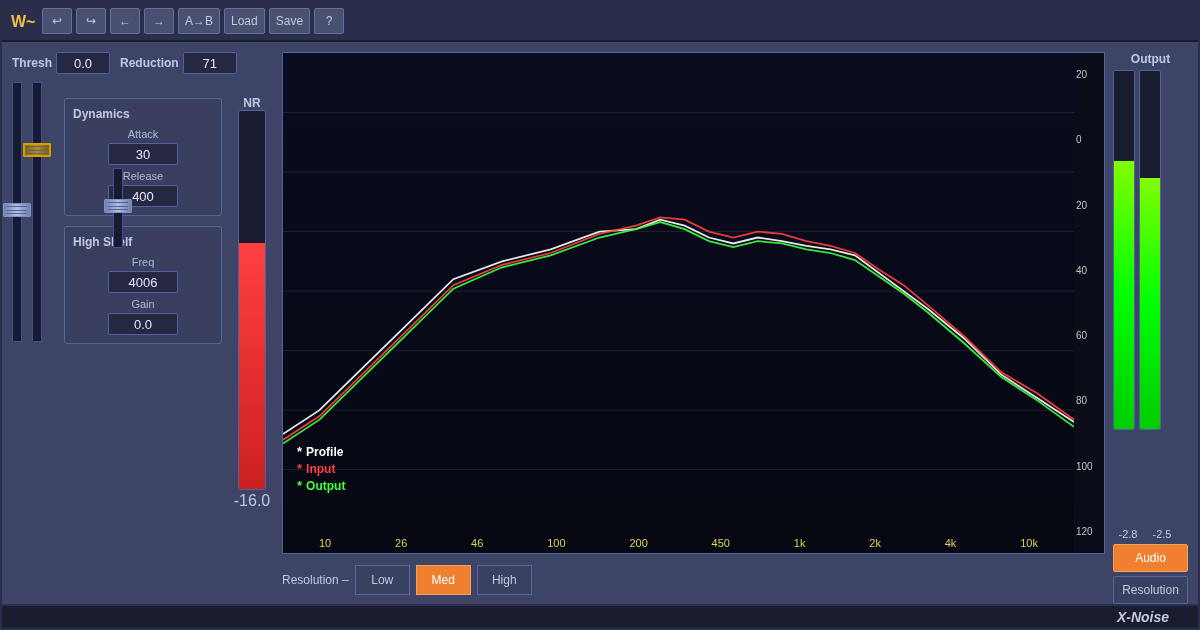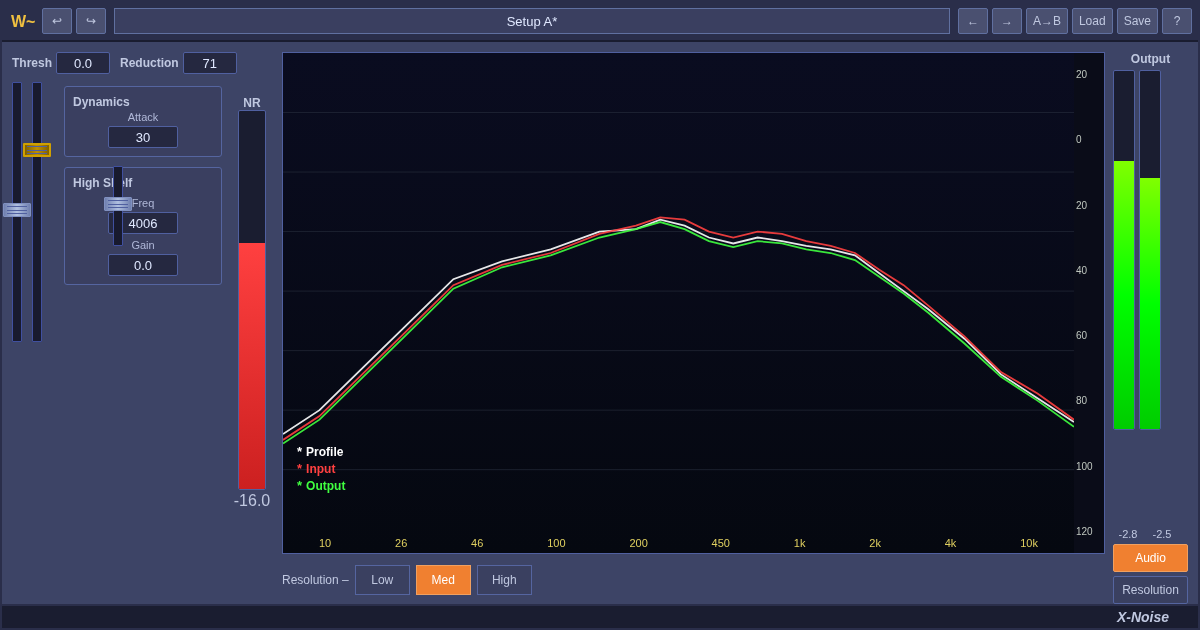--- a/index.html
+++ b/index.html
@@ -103,21 +103,22 @@
 
     
     .dynamics-box {
       background: #3a3f60;
       border: 1px solid #5565a0;
       border-radius: 3px;
       padding: 8px;
       display: flex;
       flex-direction: column;
       align-items: center;
-      margin-top: 4px;
+      gap: 5px;
+      margin-top: 16px;
     }
 
     .section-title {
       color: #c0c8e0;
       font-size: 12px;
       font-weight: bold;
       align-self: flex-start;
       margin-bottom: 2px;
     }
 
@@ -513,21 +514,20 @@
 <div class="main-container">
 
   <div class="top-bar">
     <div class="top-bar-logo">
       <svg width="24" height="22" viewBox="0 0 24 22">
         <text x="0" y="17" fill="#f0c040" font-size="16" font-weight="bold">W~</text>
       </svg>
     </div>
     <div class="top-bar-btn">↩</div>
     <div class="top-bar-btn">↪</div>
-    <div class="setup-label">Setup A*</div>
     <div class="top-bar-btn">←</div>
     <div class="top-bar-btn">→</div>
     <div class="top-bar-btn">A→B</div>
     <div class="top-bar-btn">Load</div>
     <div class="top-bar-btn">Save</div>
     <div class="top-bar-btn">?</div>
   </div>
 
   <div class="main-content">
 
@@ -570,20 +570,24 @@
           </div>
         </div>
 
         <div style="display:flex; flex-direction:column; gap:6px; flex:1;">
 
           <div class="dynamics-box">
             <span class="section-title">Dynamics</span>
             <div class="dynamics-row">
               <span class="dynamics-label">Attack</span>
               <div class="dynamics-value">30</div>
+            </div>
+            <div class="dynamics-row">
+              <span class="dynamics-label">Release</span>
+              <div class="dynamics-value">400</div>
             </div>
           </div>
 
           <div class="highshelf-box">
             <span class="section-title">High Shelf</span>
             <div class="dynamics-row">
               <span class="dynamics-label">Freq</span>
               <div class="dynamics-value">4006</div>
             </div>
             <div class="dynamics-row">

